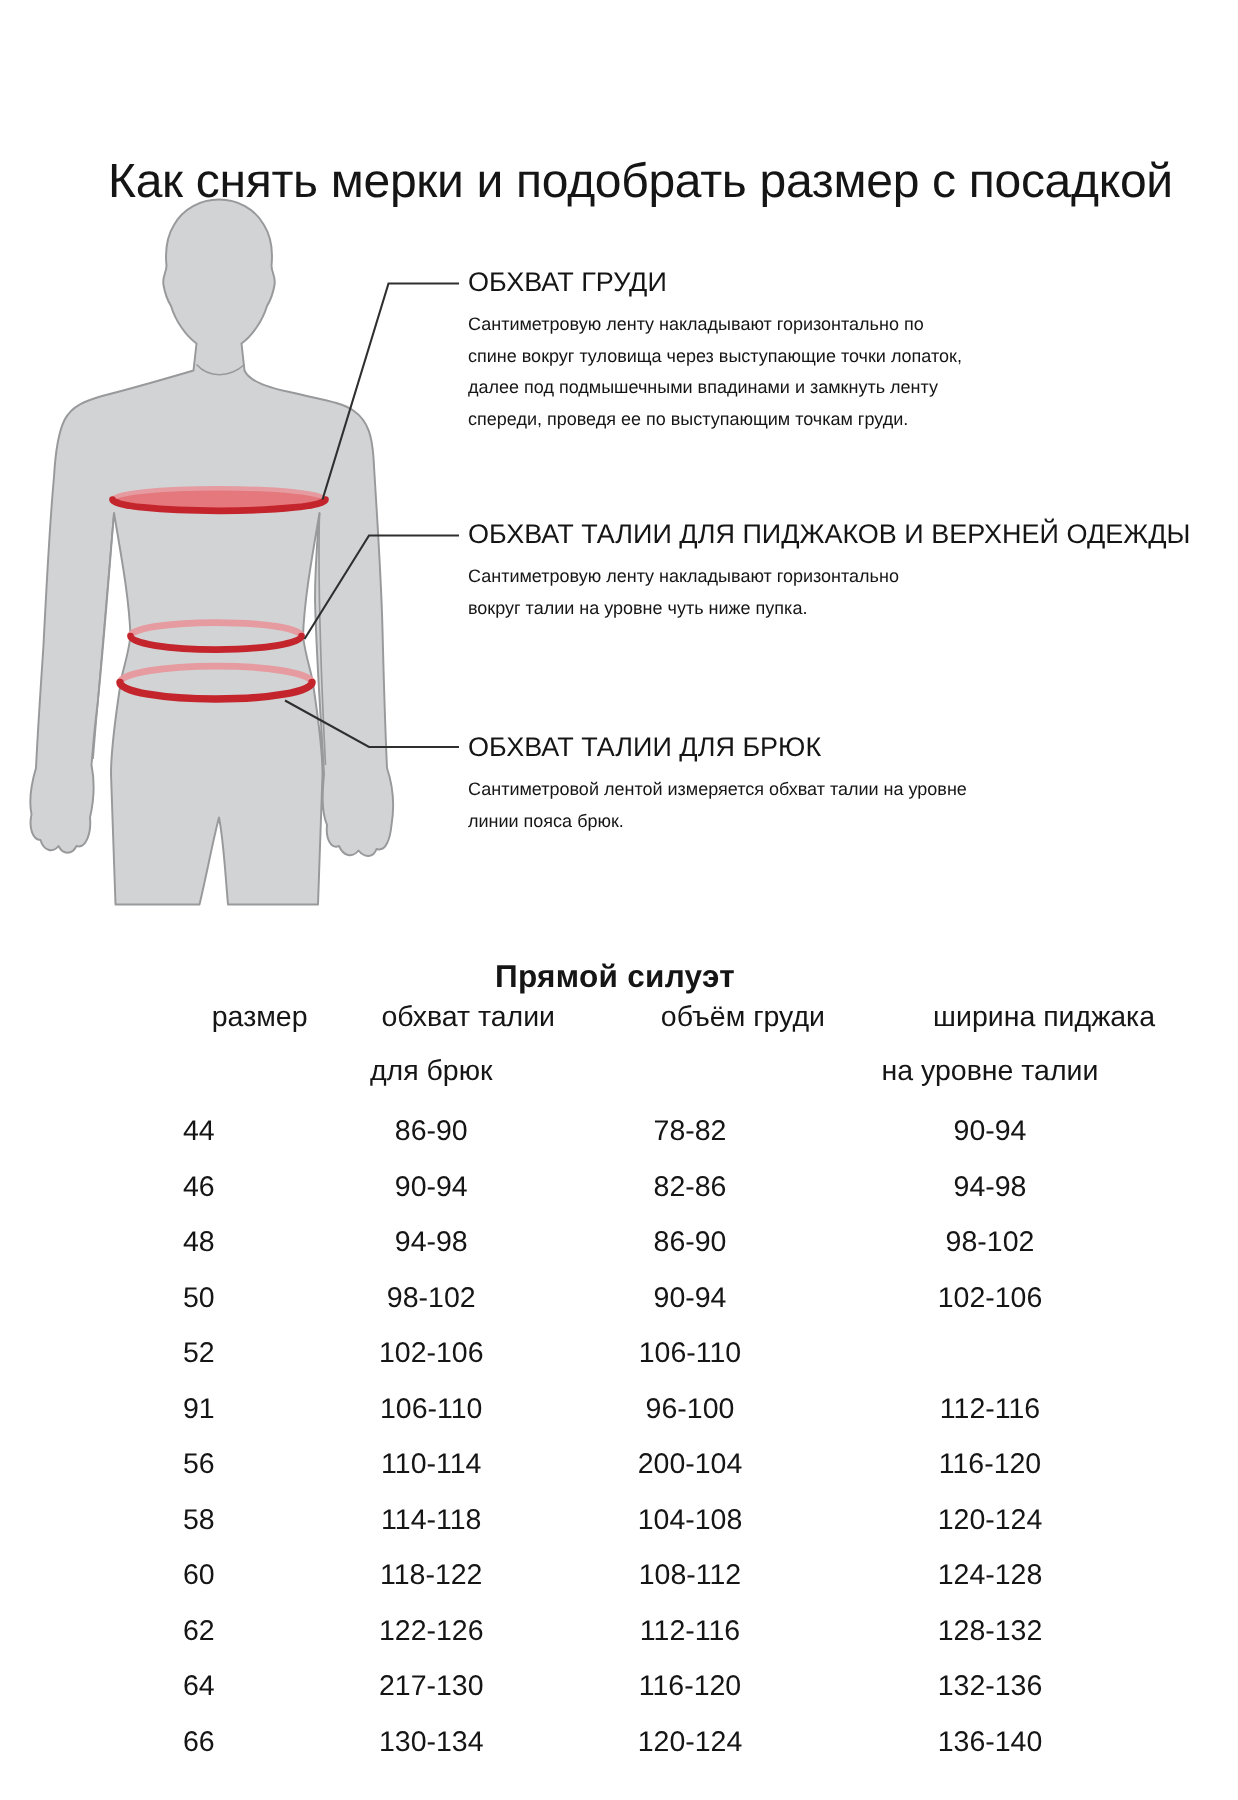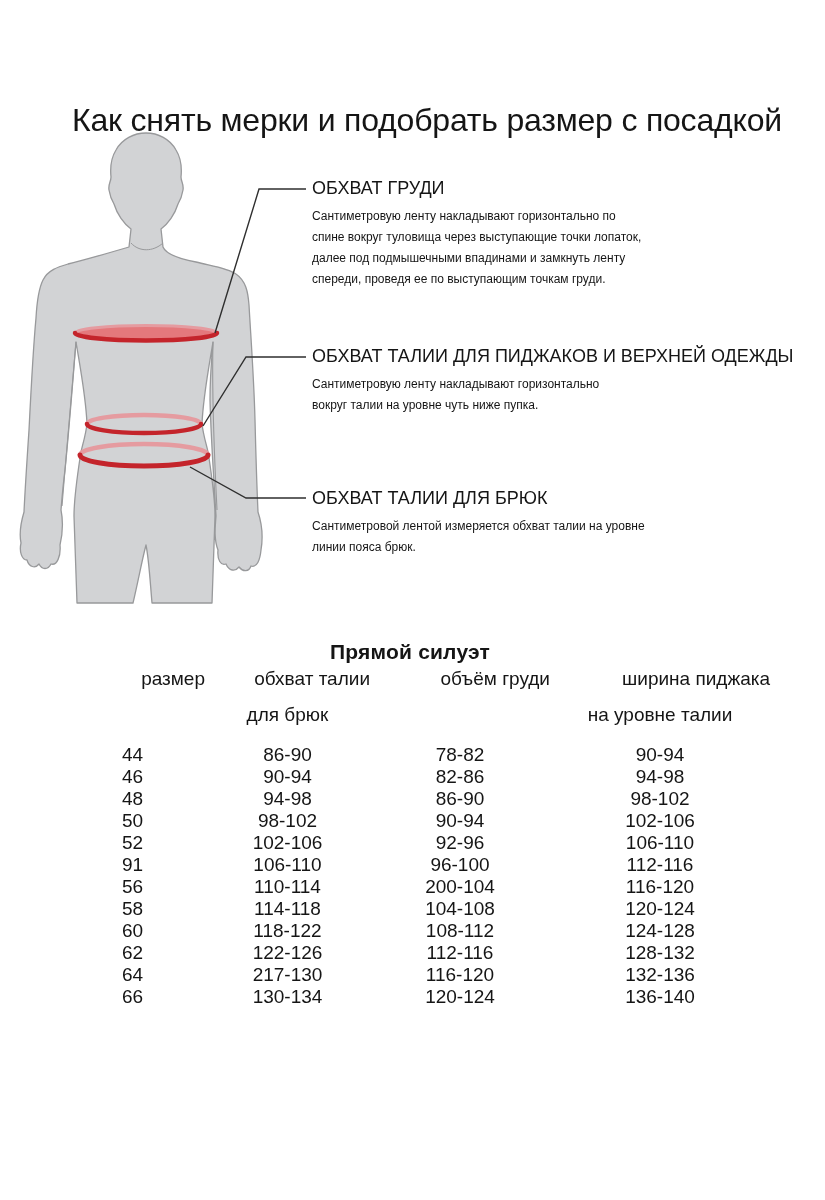--- a/index.html
+++ b/index.html
@@ -21,21 +21,21 @@
   #ann-trousers { left:312px; top:487px; }
   .section-title {
     position:absolute; left:0; top:616px; width:820px; text-align:center;
     font-size:21px; font-weight:bold; letter-spacing:0.2px;margin-top:24px;
   }
   .size-table { position:absolute; left:60px; top:668px; width:710px; }
   .thead, .trow { display:grid; grid-template-columns:145px 165px 180px 220px; }
   .hcell { text-align:center; font-size:19px; }
   .hline1 { line-height:22px; white-space:nowrap;text-align:right; }
   .hline2 { line-height:22px; margin-top:14px; min-height:22px; white-space:nowrap; }
-  .tbody { margin-top:18px; display:flex; flex-direction:column; }
+  .tbody { margin-top:18px; display:flex; flex-direction:column; gap:15px; }
   .tcell { text-align:center; font-size:19px; line-height:22px; }
 </style>
 </head>
 <body>
 
 <div class="page-title">Как снять мерки и подобрать размер с посадкой</div>
 
 <svg class="figure-svg" width="320" height="620" viewBox="0 0 320 620" aria-hidden="true">
 
   <path class="body-shape" stroke-width="1.3" stroke-linejoin="round" d="M146,133
@@ -151,21 +151,20 @@
       </div>
       <div class="trow">
         <div class="tcell">50</div>
         <div class="tcell">98-102</div>
         <div class="tcell">90-94</div>
         <div class="tcell">102-106</div>
       </div>
       <div class="trow">
         <div class="tcell">52</div>
         <div class="tcell">102-106</div>
-        <div class="tcell">92-96</div>
         <div class="tcell">106-110</div>
       </div>
       <div class="trow">
         <div class="tcell">91</div>
         <div class="tcell">106-110</div>
         <div class="tcell">96-100</div>
         <div class="tcell">112-116</div>
       </div>
       <div class="trow">
         <div class="tcell">56</div>

